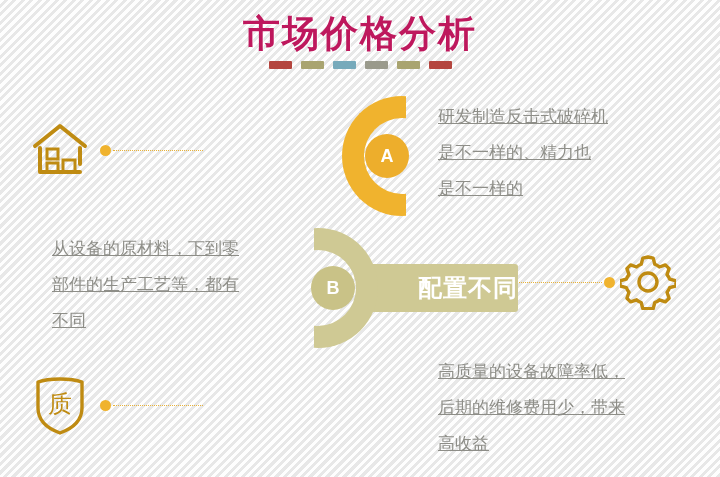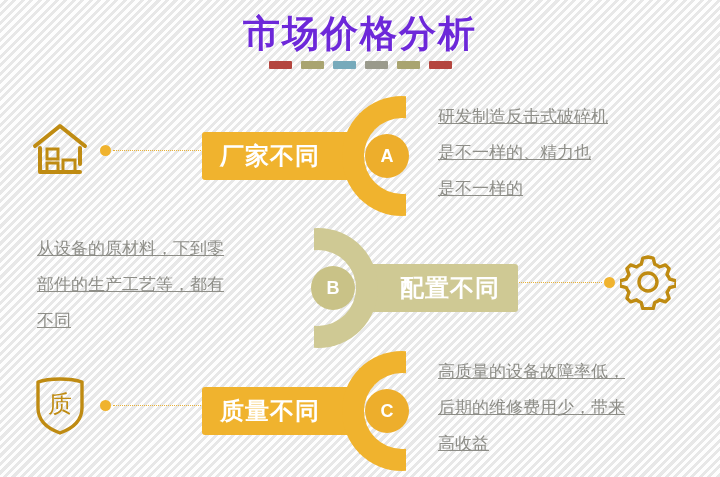--- a/index.html
+++ b/index.html
@@ -15,21 +15,21 @@
     position:relative;
     overflow:hidden;
   }
 
   
   .header { position:absolute; left:0; top:0; width:720px; height:85px; }
   .title {
     position:absolute; left:0; top:9px; width:720px;
     text-align:center;
     font-size:37px; font-weight:bold; letter-spacing:2px;
-    color:#6d28d9;
+    color:#be185d;
     font-family:"DejaVu Sans","Liberation Sans",sans-serif;
     text-shadow:1px 1px 0 rgba(255,255,255,0.7);
   }
   .dashes {
     position:absolute; left:0; top:61px; width:720px;
     display:flex; justify-content:center; gap:9px;
   }
   .dash { width:23px; height:8px; border-radius:1px; }
 
   
@@ -57,21 +57,21 @@
   .badge { position:absolute; top:6px; height:120px; }
   .row-ltr .badge { left:202px; width:212px; }
   .row-rtl .badge { left:306px; width:212px; }
 
   .bar {
     position:absolute; top:36px; height:48px; width:156px;
     border-radius:3px;
     display:flex; align-items:center;
   }
   .row-ltr .bar { left:0; justify-content:flex-start; padding-left:18px; }
-  .row-rtl .bar { right:0; justify-content:flex-end; padding-right:18px; }
+  .row-rtl .bar { right:0; justify-content:flex-end; }
   .bar-label {
     color:#ffffff; font-size:24px; font-weight:bold; letter-spacing:1px;
     font-family:"DejaVu Sans","Liberation Sans",sans-serif;
     line-height:1;
   }
 
   .arc { position:absolute; top:0; width:64px; height:120px; overflow:hidden; }
   .row-ltr .arc { left:140px; }
   .row-rtl .arc { right:140px; }
   .arc-shape {
@@ -99,21 +99,21 @@
   .row-ltr .letter-circle { left:163px; }
   .row-rtl .letter-circle { right:163px; }
 
   
   .desc {
     position:absolute; top:8px; width:238px;
     color:#8e8e88; font-size:17px; line-height:36px;
     font-family:"DejaVu Sans","Liberation Sans",sans-serif;
   }
   .row-ltr .desc { left:438px; text-align:left; }
-  .row-rtl .desc { left:37px; text-align:left; }
+  .row-rtl .desc { left:52px; text-align:left; }
   .desc div { white-space:nowrap;text-decoration:underline; }
 
   .icon-svg { display:block; }
 </style>
 </head>
 <body>
 
 <div class="header">
   <div class="title">市场价格分析</div>
   <div class="dashes">
@@ -135,23 +135,20 @@
       <rect x="16" y="27" width="11" height="10" fill="none" stroke="#bf8b12" stroke-width="3"></rect>
       <rect x="16" y="41" width="11" height="9" fill="none" stroke="#bf8b12" stroke-width="3"></rect>
       <rect x="32" y="38" width="12" height="12" fill="none" stroke="#bf8b12" stroke-width="3"></rect>
     </svg>
   </div>
   <div class="connector">
     <span class="conn-dot"></span>
     <span class="conn-line"></span>
   </div>
   <div class="badge">
-    <div class="bar" style="background: rgb(240, 179, 46);">
-      <span class="bar-label">厂家不同</span>
-    </div>
     <div class="arc">
         <div class="arc-shape" style="border-color: rgb(240, 179, 46) transparent rgb(240, 179, 46) rgb(240, 179, 46);"></div>
       </div>
     <div class="letter-circle" style="background: rgb(237, 174, 44);">A</div>
   </div>
   <div class="desc">
     <div>研发制造反击式破碎机</div>
     <div>是不一样的、精力也</div>
     <div>是不一样的</div>
   </div>
@@ -188,27 +185,18 @@
   <div class="icon-cell">
     <svg class="icon-svg" width="54" height="62" viewBox="0 0 54 62">
       <path d="M5 8 C16 4 38 4 49 8 L49 34 C49 48 38 55 27 59 C16 55 5 48 5 34 Z" fill="none" stroke="#bf8b12" stroke-width="3.4" stroke-linejoin="round"></path>
       <text x="27" y="38" font-family="DejaVu Sans, sans-serif" font-size="24" fill="#bf8b12" text-anchor="middle">质</text>
     </svg>
   </div>
   <div class="connector">
     <span class="conn-dot"></span>
     <span class="conn-line"></span>
   </div>
-  <div class="badge">
-    <div class="bar" style="background: rgb(240, 179, 46);">
-      <span class="bar-label">质量不同</span>
-    </div>
-    <div class="arc">
-        <div class="arc-shape" style="border-color: rgb(240, 179, 46) transparent rgb(240, 179, 46) rgb(240, 179, 46);"></div>
-      </div>
-    <div class="letter-circle" style="background: rgb(237, 174, 44);">C</div>
-  </div>
   <div class="desc">
     <div>高质量的设备故障率低，</div>
     <div>后期的维修费用少，带来</div>
     <div>高收益</div>
   </div>
 </div>
 
 </body></html>

